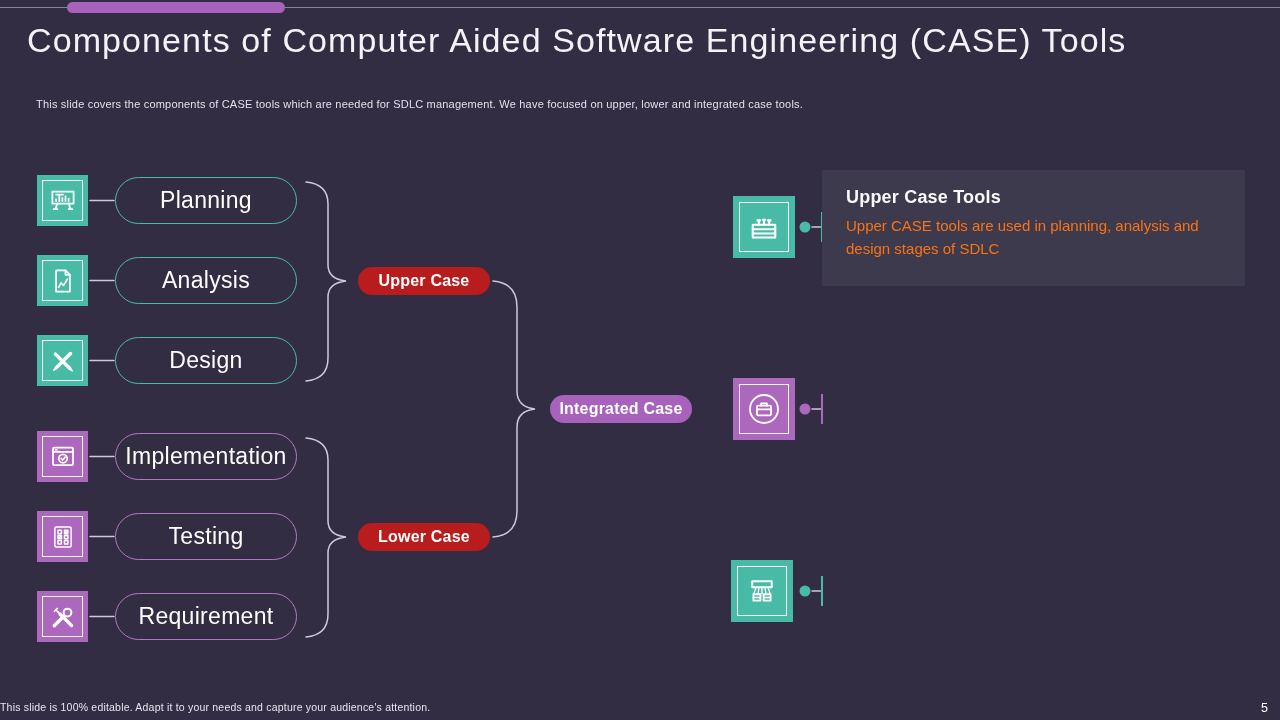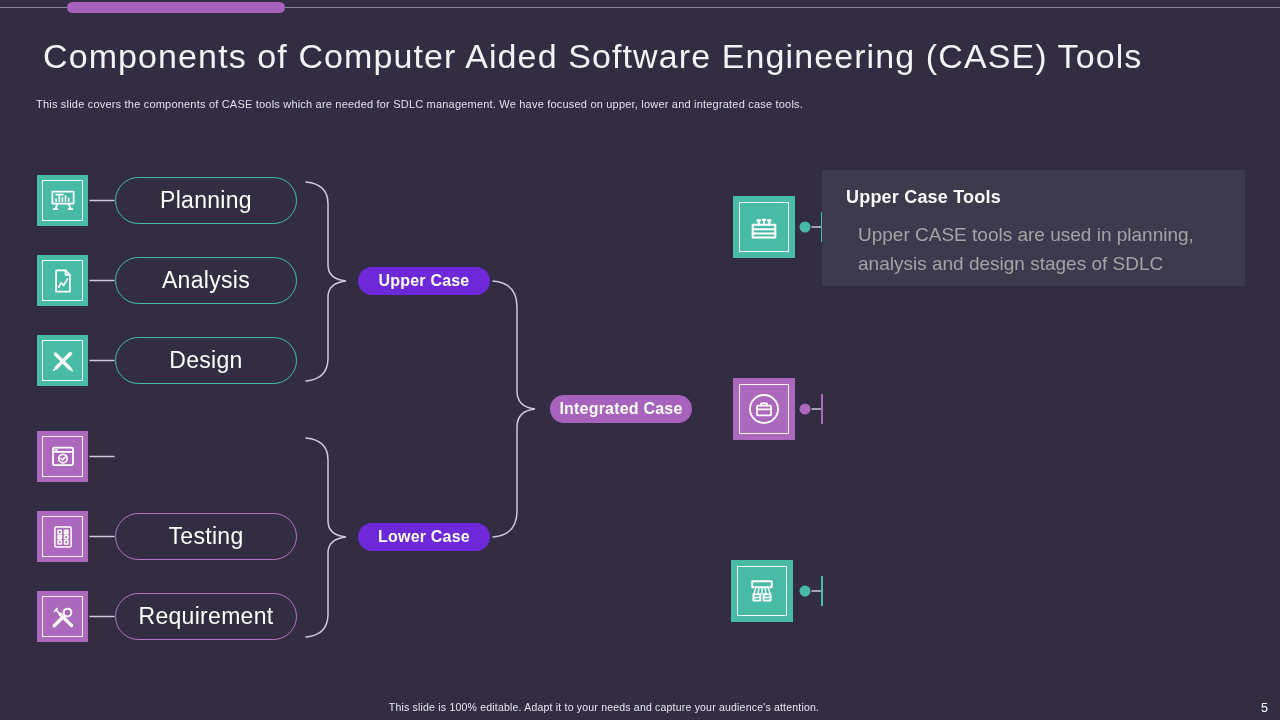--- a/index.html
+++ b/index.html
@@ -1,20 +1,20 @@
 <!DOCTYPE html>
 <html><head>
 <meta charset="utf-8">
 <style>
   html,body{margin:0;padding:0;background:#1e1a2a;}
   .slide{position:relative;width:1280px;height:720px;background:#332D43;overflow:hidden;
          font-family:"Liberation Sans",sans-serif;}
   .top-line{position:absolute;top:7px;left:0;width:1280px;height:1px;background:rgba(205,200,220,.55);}
   .accent-bar{position:absolute;top:2px;left:67px;width:218px;height:11px;border-radius:6px;background:#A763BB;}
-  .title{position:absolute;top:21px;left:27px;margin:16px;font-size:34px;font-weight:400;
+  .title{position:absolute;top:21px;left:27px;margin:0;font-size:34px;font-weight:400;
          letter-spacing:1.1px;color:#F3F2F6;white-space:nowrap;}
   .subtitle{position:absolute;top:87px;left:25px;margin:11px;font-size:11px;color:#E2DFE9;letter-spacing:.2px;}
 
   .connectors{position:absolute;left:0;top:0;pointer-events:none;}
 
   .stage-icon{position:absolute;left:37px;width:51px;height:51px;}
   .card-icon{position:absolute;width:62px;height:62px;}
   .teal-bg{background:#48BBA7;}
   .purple-bg{background:#AC68BC;}
   .icon-inner{position:absolute;inset:5px;border:1.5px solid rgba(255,255,255,.95);}
@@ -23,29 +23,29 @@
 
   .stage-pill{position:absolute;left:115px;width:182px;height:47px;border-radius:24px;
               border:1.5px solid;box-sizing:border-box;display:flex;align-items:center;
               justify-content:center;font-size:23px;color:#fff;letter-spacing:.3px;}
   .teal-br{border-color:#48BBA7;}
   .purple-br{border-color:#B476C3;}
 
   .badge{position:absolute;height:28px;border-radius:14px;box-sizing:border-box;
          display:flex;align-items:center;justify-content:center;
          font-size:16px;font-weight:bold;color:#fff;letter-spacing:.2px;}
-  .badge-teal{background:#6d28d9;}
+  .badge-teal{background:#b91c1c;}
   .badge-purple{background:#A763BB;}
 
   .card{position:absolute;left:822px;width:423px;background:#3D3A4E;box-sizing:border-box;
         padding:17px 24px 14px 24px;}
   .card h2{margin:0 0 6px 0;font-size:18px;font-weight:bold;color:#FAFAFC;letter-spacing:.2px;}
-  .card p{margin:12px;font-size:19px;line-height:1.55;color:#a3a3a3;}
+  .card p{margin:0;font-size:15px;line-height:1.55;color:#f97316;}
 
-  .footer{position:absolute;bottom:7px;left:0;width:1208px;text-align:center;
+  .footer{position:absolute;bottom:7px;left:0;width:1208px;text-align:left;
           font-size:10.5px;color:#E8E5F0;letter-spacing:.2px;}
   .pagenum{position:absolute;bottom:5px;right:12px;font-size:12.5px;color:#FFFFFF;}
 </style>
 </head>
 <body>
 
 <div class="slide">
 
   <div class="top-line"></div>
   <div class="accent-bar"></div>
@@ -129,20 +129,23 @@
 
   <div class="stage-pill teal-br" style="top:177px">
     <span>Planning</span>
   </div>
   <div class="stage-pill teal-br" style="top:257px">
     <span>Analysis</span>
   </div>
   <div class="stage-pill teal-br" style="top:337px">
     <span>Design</span>
   </div>
+  <div class="stage-pill purple-br" style="top:433px">
+    <span>Implementation</span>
+  </div>
   <div class="stage-pill purple-br" style="top:513px">
     <span>Testing</span>
   </div>
   <div class="stage-pill purple-br" style="top:593px">
     <span>Requirement</span>
   </div>
 
   <div class="badge badge-teal" style="left:358px;top:267px;width:132px">
     <span>Upper Case</span>
   </div>

